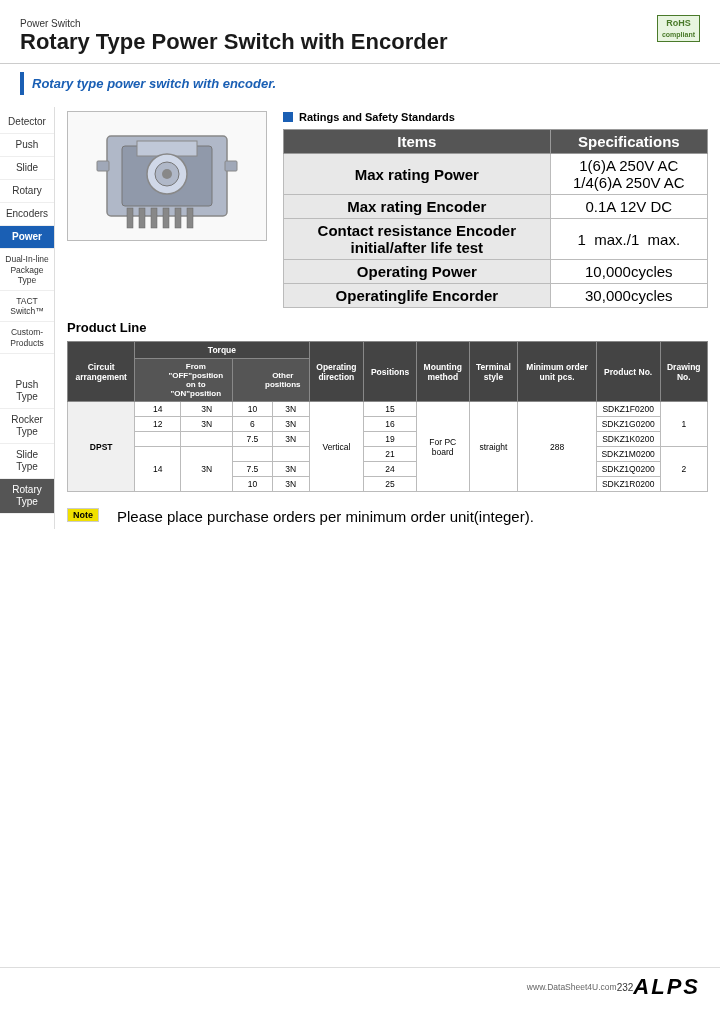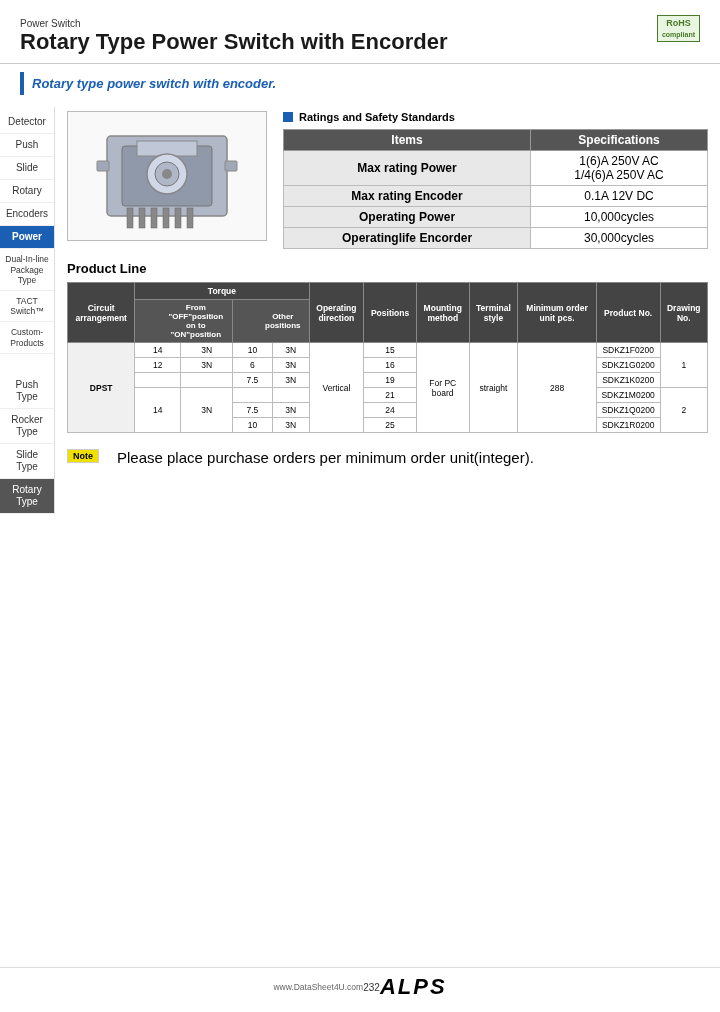--- a/index.html
+++ b/index.html
@@ -144,21 +144,21 @@
     }
     .ratings-title-icon {
       width: 10px;
       height: 10px;
       background: #1a5fb4;
       display: inline-block;
     }
     .ratings-table {
       width: 100%;
       border-collapse: collapse;
-      font-size: 12px;
+      font-size: 15px;
     }
     .ratings-table th {
       background: #555;
       color: #fff;
       padding: 3px 6px;
       text-align: center;
       border: 1px solid #999;
     }
     .ratings-table td {
       border: 1px solid #bbb;
@@ -220,21 +220,21 @@
       font-size: 15px;
     }
 
     
     .footer {
       position: absolute;
       bottom: 12px;
       left: 0;
       right: 0;
       display: flex;
-      justify-content: center;
+      justify-content: flex-end;
       align-items: center;
       padding: 0 20px;
       border-top: 1px solid #ddd;
       padding-top: 6px;
     }
     .footer-url {
       font-size: 8.5px;
       color: #666;
     }
     .footer-page {
@@ -340,20 +340,24 @@
           <tbody>
             <tr>
               <td class="item-col">Max rating  Power</td>
               <td>1(6)A 250V AC<br>1/4(6)A 250V AC</td>
             </tr>
             <tr>
               <td class="item-col">Max rating  Encoder</td>
               <td>0.1A 12V DC</td>
             </tr>
             <tr>
+              <td class="item-col">Contact resistance  Encoder<br>initial/after life test</td>
+              <td>1&nbsp;&nbsp;max./1&nbsp;&nbsp;max.</td>
+            </tr>
+            <tr>
               <td class="item-col">Operating  Power</td>
               <td>10,000cycles</td>
             </tr>
             <tr>
               <td class="item-col">Operatinglife  Encorder</td>
               <td>30,000cycles</td>
             </tr>
           </tbody>
         </table>
       </div>

